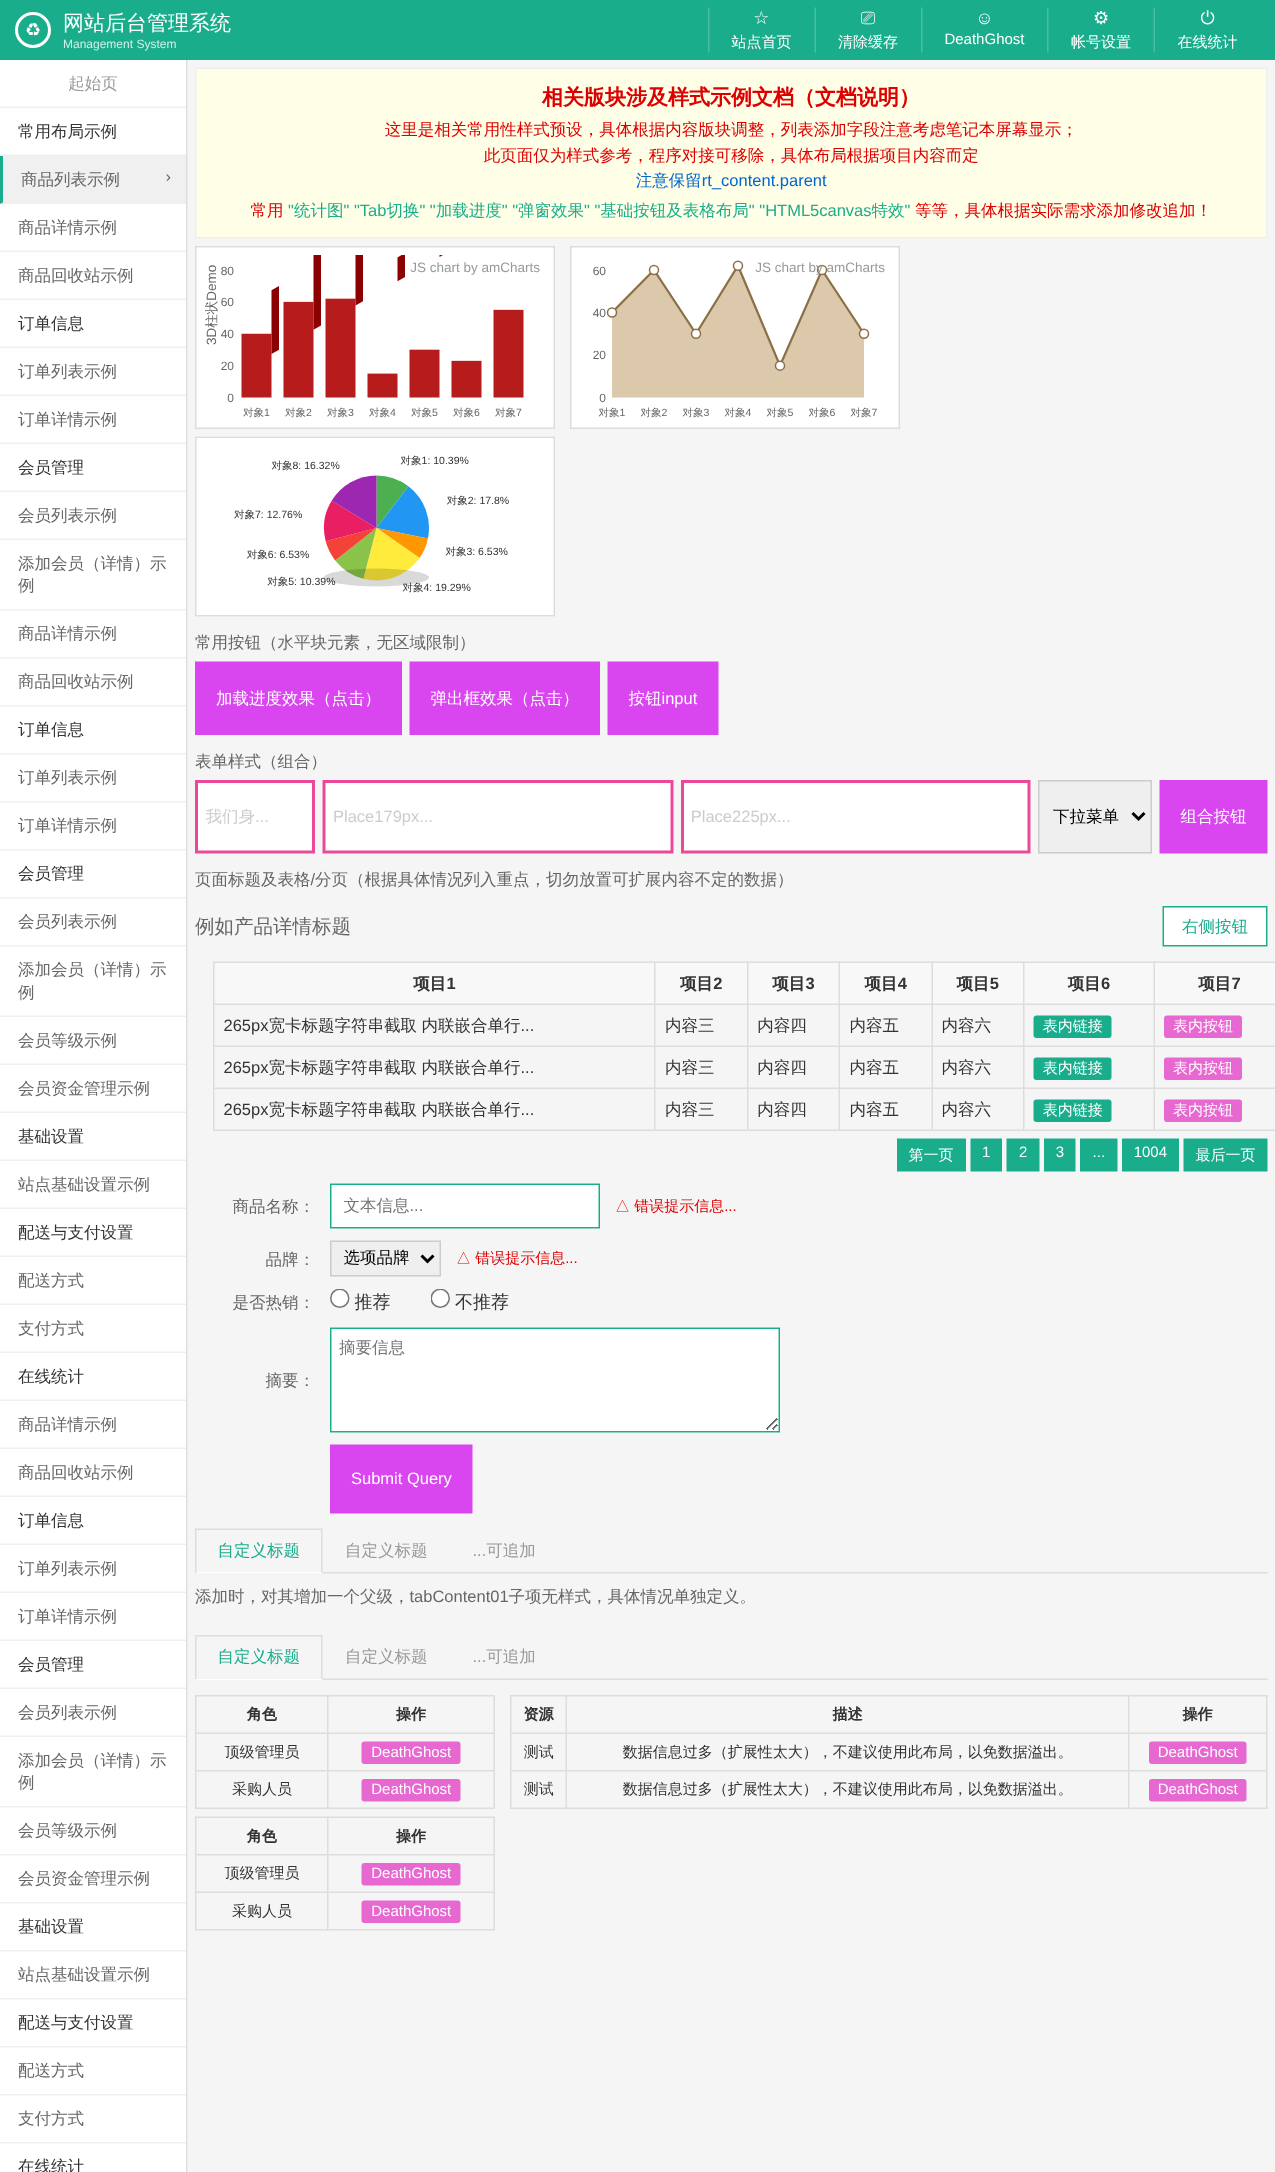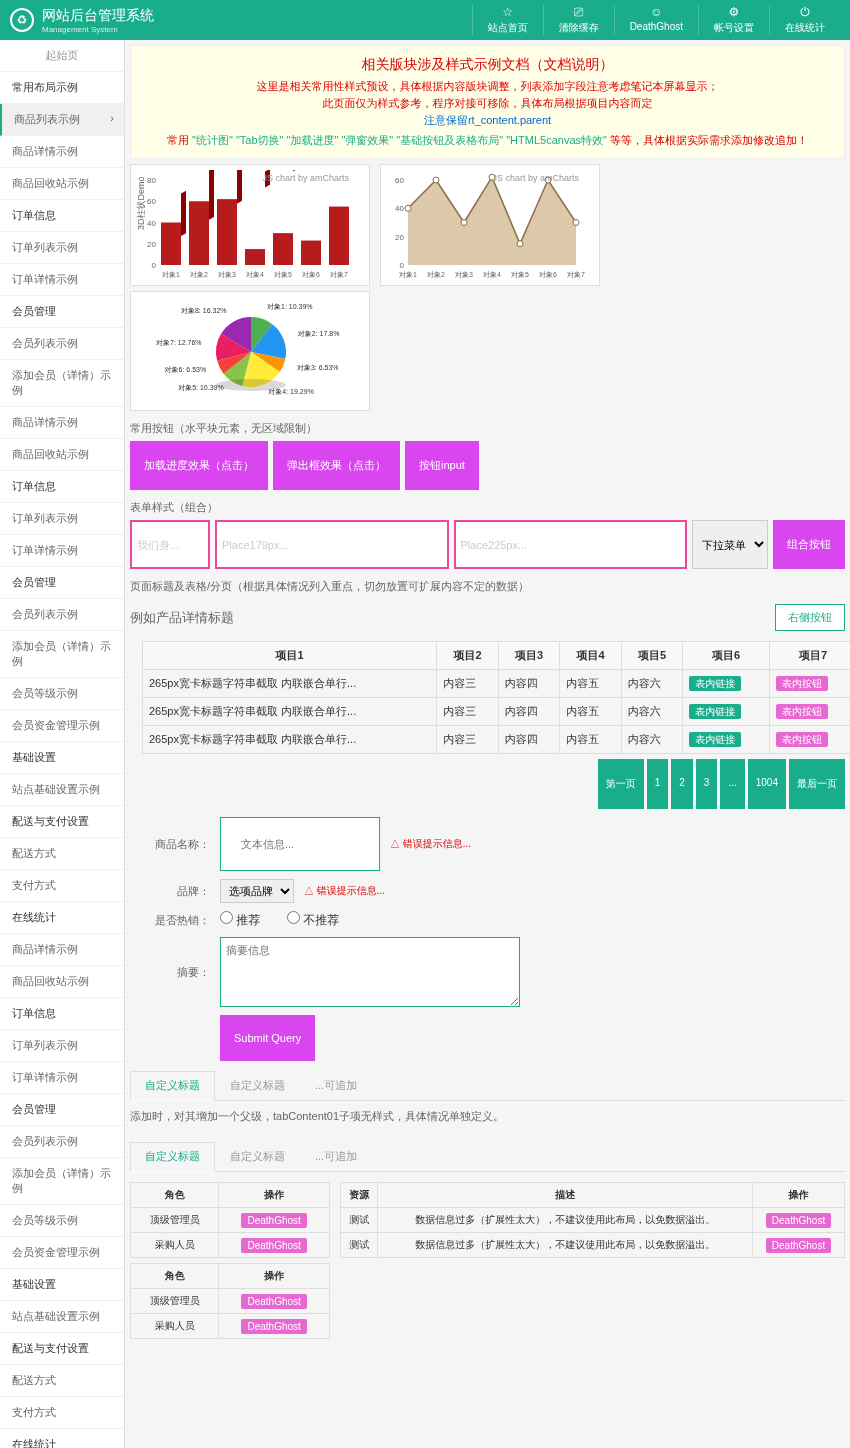--- a/index.html
+++ b/index.html
@@ -14,49 +14,49 @@
 .header-nav-label{font-size:10px;margin-top:2px}
 .container{display:flex}
 .sidebar{width:125px;background:#fff;border-right:1px solid #ddd}
 .sidebar-item{padding:8px 12px;font-size:11px;color:#666;border-bottom:1px solid #f0f0f0;cursor:pointer}
 .sidebar-item.head{color:#333;font-weight:normal}
 .sidebar-item.active{background:#f0f0f0;border-left:2px solid #1aad8c;position:relative}
 .sidebar-item.active::after{content:"›";position:absolute;right:10px}
 .sidebar-item.start{text-align:center;color:#999}
 .main{flex:1;padding:0 5px}
 .doc-box{background:#fffee6;border:1px solid #eee;padding:10px;margin:5px 0;text-align:center}
-.doc-title{color:#d00;font-size:14px;font-weight:normal;margin-bottom:5px}
+.doc-title{color:#d00;font-size:14px;font-weight:bold;margin-bottom:5px}
 .doc-line{color:#d00;font-size:11px;margin:2px 0}
 .doc-line.blue{color:#06c}
 .doc-tags{font-size:11px;margin-top:5px}
 .doc-tags span.g{color:#1aad8c}
 .doc-tags span.r{color:#d00}
 .charts-row{display:flex;gap:10px;margin:5px 0}
 .chart-box{border:1px solid #ddd;padding:5px;background:#fff;position:relative}
-.chart-credit{position:absolute;top:8px;right:20px;font-size:9px;color:#999}
+.chart-credit{position:absolute;top:8px;right:9px;font-size:9px;color:#999}
 .chart-svg{display:block}
 .section-title{font-size:11px;color:#666;margin:10px 0 5px}
 .btn-row{display:flex;gap:5px}
 .btn{background:#d946ef;color:#fff;padding:17px 14px;border:none;font-size:11px;cursor:pointer}
 .btn-outline{background:#fff;border:1px solid #1aad8c;color:#1aad8c;padding:5px 12px;font-size:11px}
 .input-row{display:flex;gap:5px;margin:5px 0}
 .input-text{border:2px solid #ec4899;padding:5px;font-size:11px;flex:1}
 .input-text::placeholder{color:#ccc}
 .select{border:1px solid #ccc;padding:5px;font-size:11px}
 .table{width:100%;border-collapse:collapse;margin:5px 12px}
 .table th,.table td{border:1px solid #ddd;padding:6px;font-size:11px;text-align:left}
 .table th{background:#f8f8f8;text-align:center}
 .badge-g{background:#1aad8c;color:#fff;padding:2px 6px;font-size:10px;border-radius:2px}
 .badge-p{background:#e668d0;color:#fff;padding:2px 6px;font-size:10px;border-radius:2px}
 .pagination{display:flex;gap:3px;justify-content:flex-end;margin:5px 0}
-.page-btn{background:#1aad8c;color:#fff;padding:18px 8px;font-size:10px}
+.page-btn{background:#1aad8c;color:#fff;padding:4px 8px;font-size:10px}
 .title-bar{display:flex;justify-content:space-between;align-items:center;margin:10px 0}
 .form-row{display:flex;align-items:center;margin:8px 0;gap:10px}
 .form-label{width:80px;text-align:right;font-size:11px;color:#666}
-.form-input{border:1px solid #1aad8c;padding:20px;font-size:11px;width:160px}
+.form-input{border:1px solid #1aad8c;padding:8px;font-size:11px;width:180px}
 .form-error{color:#d00;font-size:10px}
 .form-select{border:1px solid #ccc;padding:4px;font-size:11px}
 .textarea{border:1px solid #1aad8c;width:300px;height:70px;padding:5px;font-size:11px}
 .upload-box{border:1px solid #1aad8c;width:60px;height:50px;display:flex;flex-direction:column;align-items:center;justify-content:center;color:#1aad8c}
 .upload-box svg{width:20px;height:20px;fill:#1aad8c}
 .tabs{display:flex;border-bottom:1px solid #ddd;margin:10px 0 0}
 .tab{padding:6px 14px;font-size:11px;color:#999;border:1px solid transparent;cursor:pointer}
 .tab.active{color:#1aad8c;border:1px solid #ddd;border-bottom:1px solid #fff;margin-bottom:-1px}
 .tab-note{font-size:11px;color:#666;padding:8px 0}
 .col-tables{display:flex;gap:10px}

